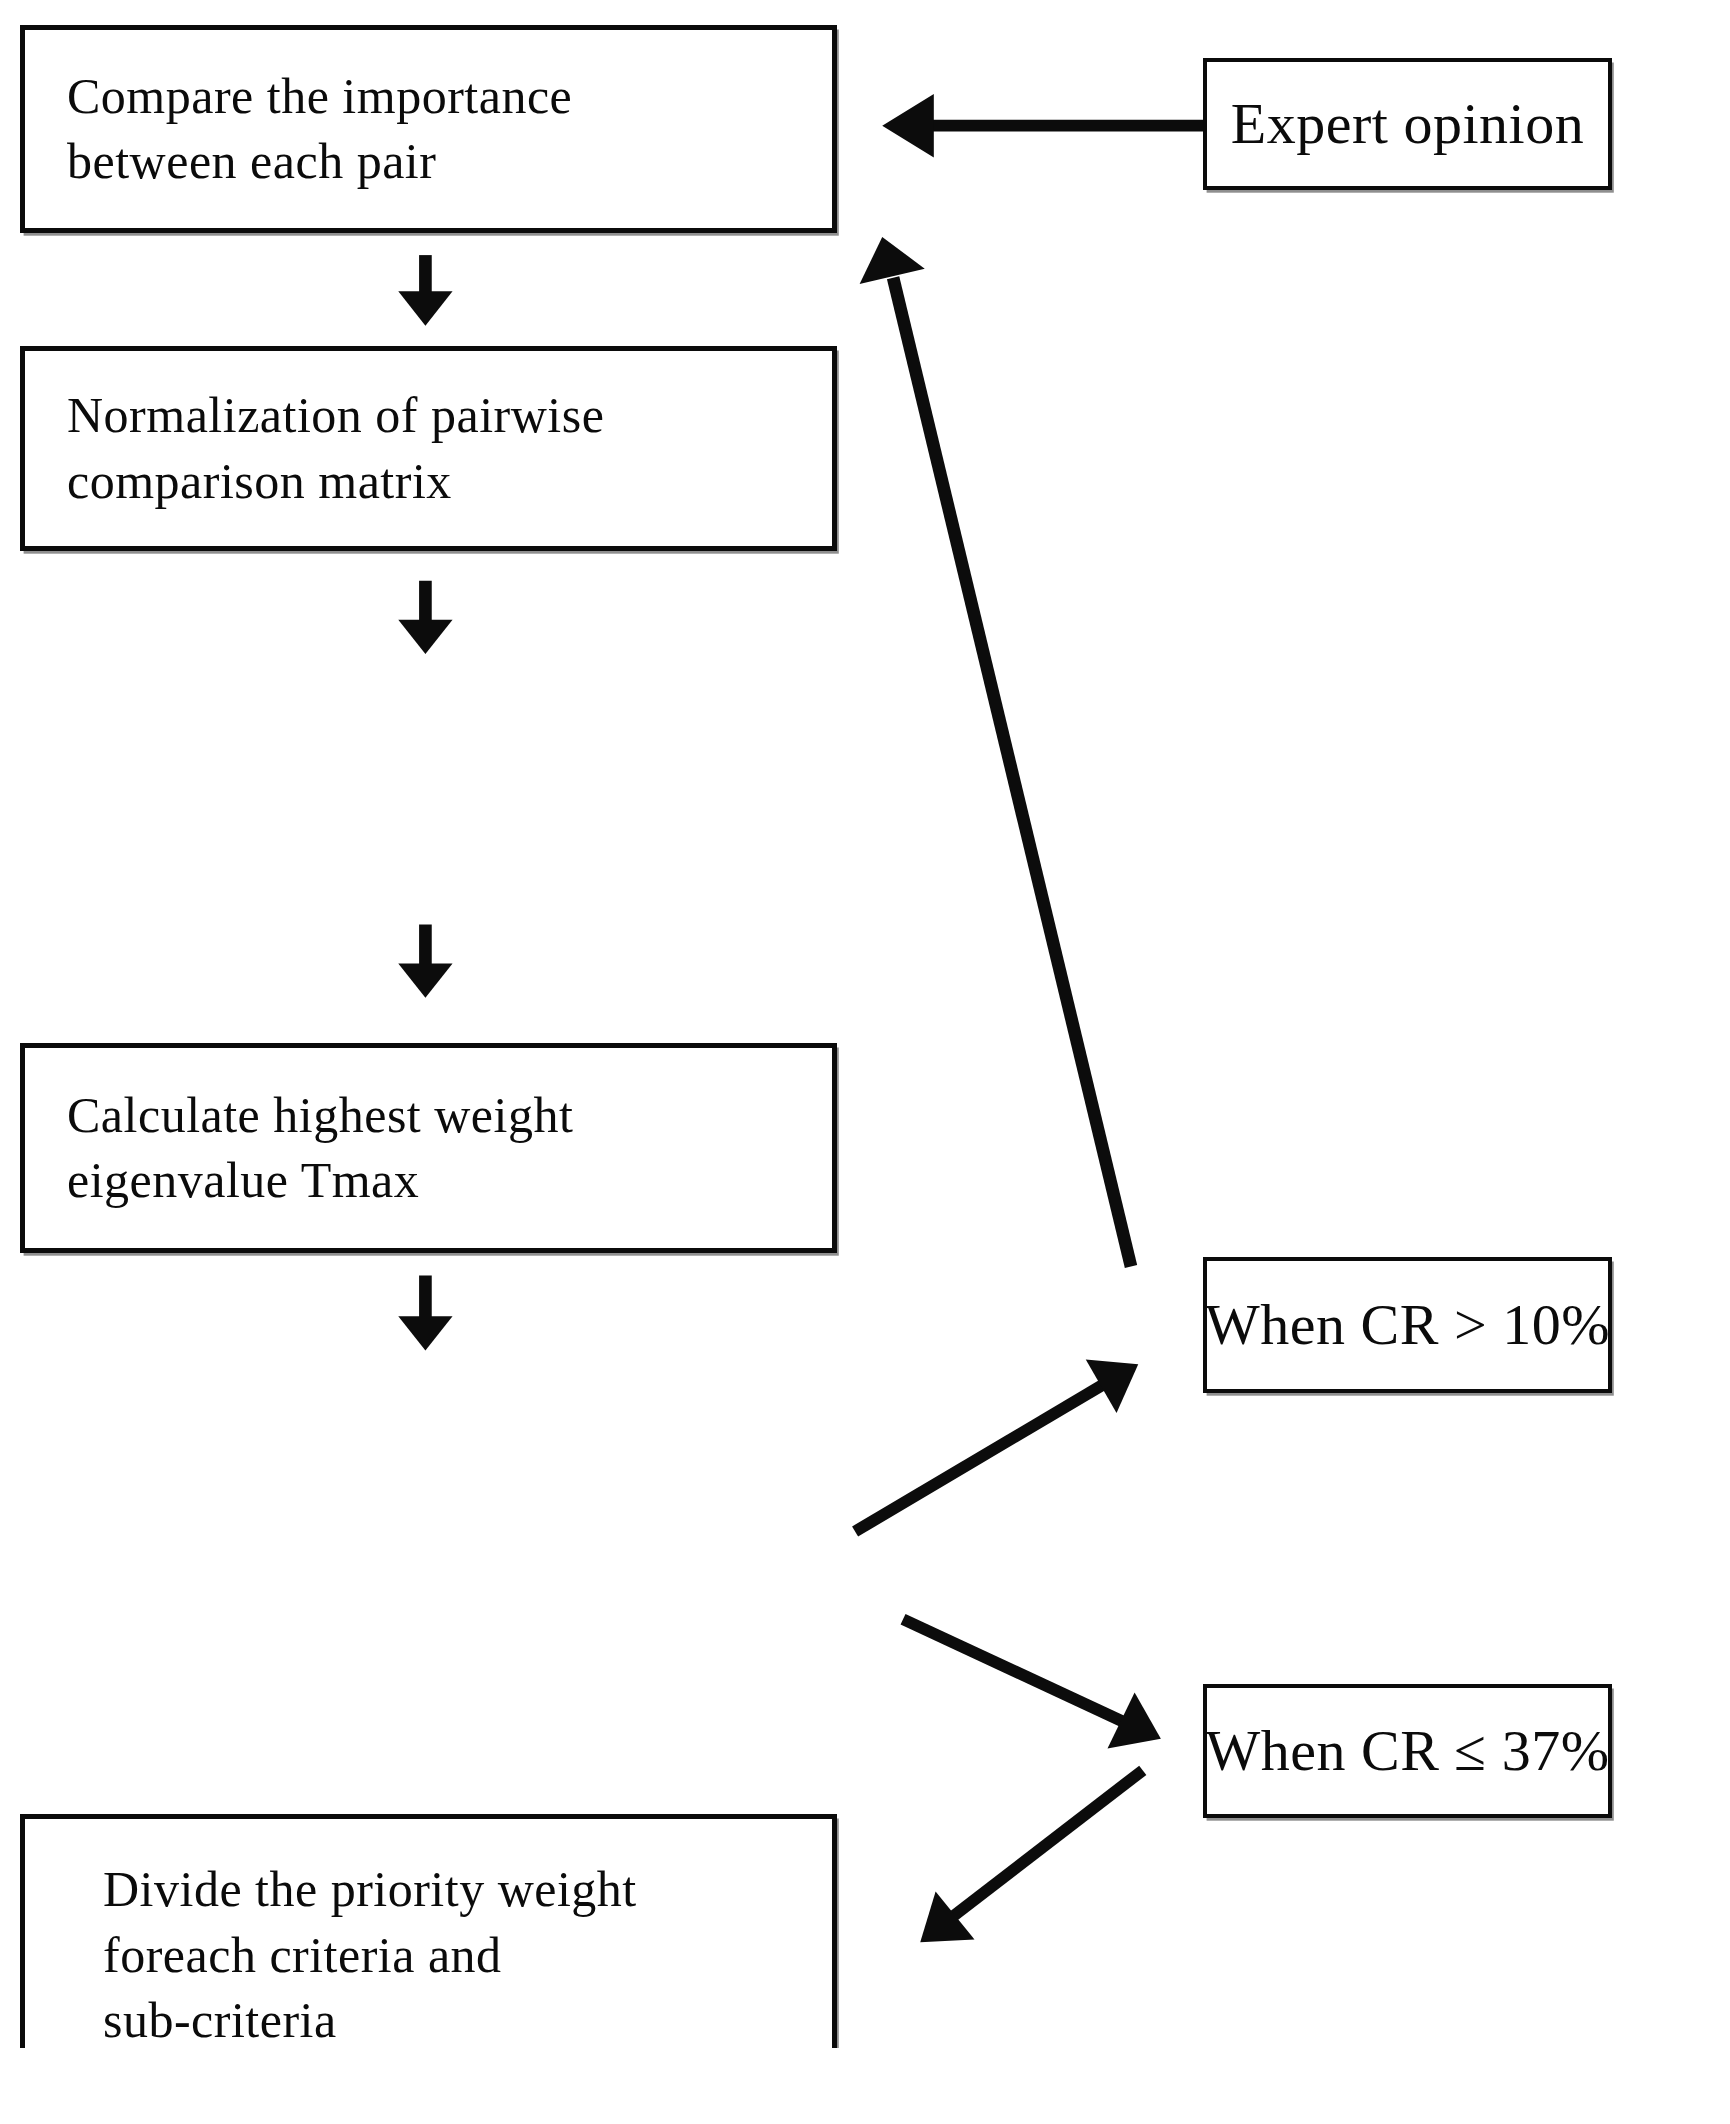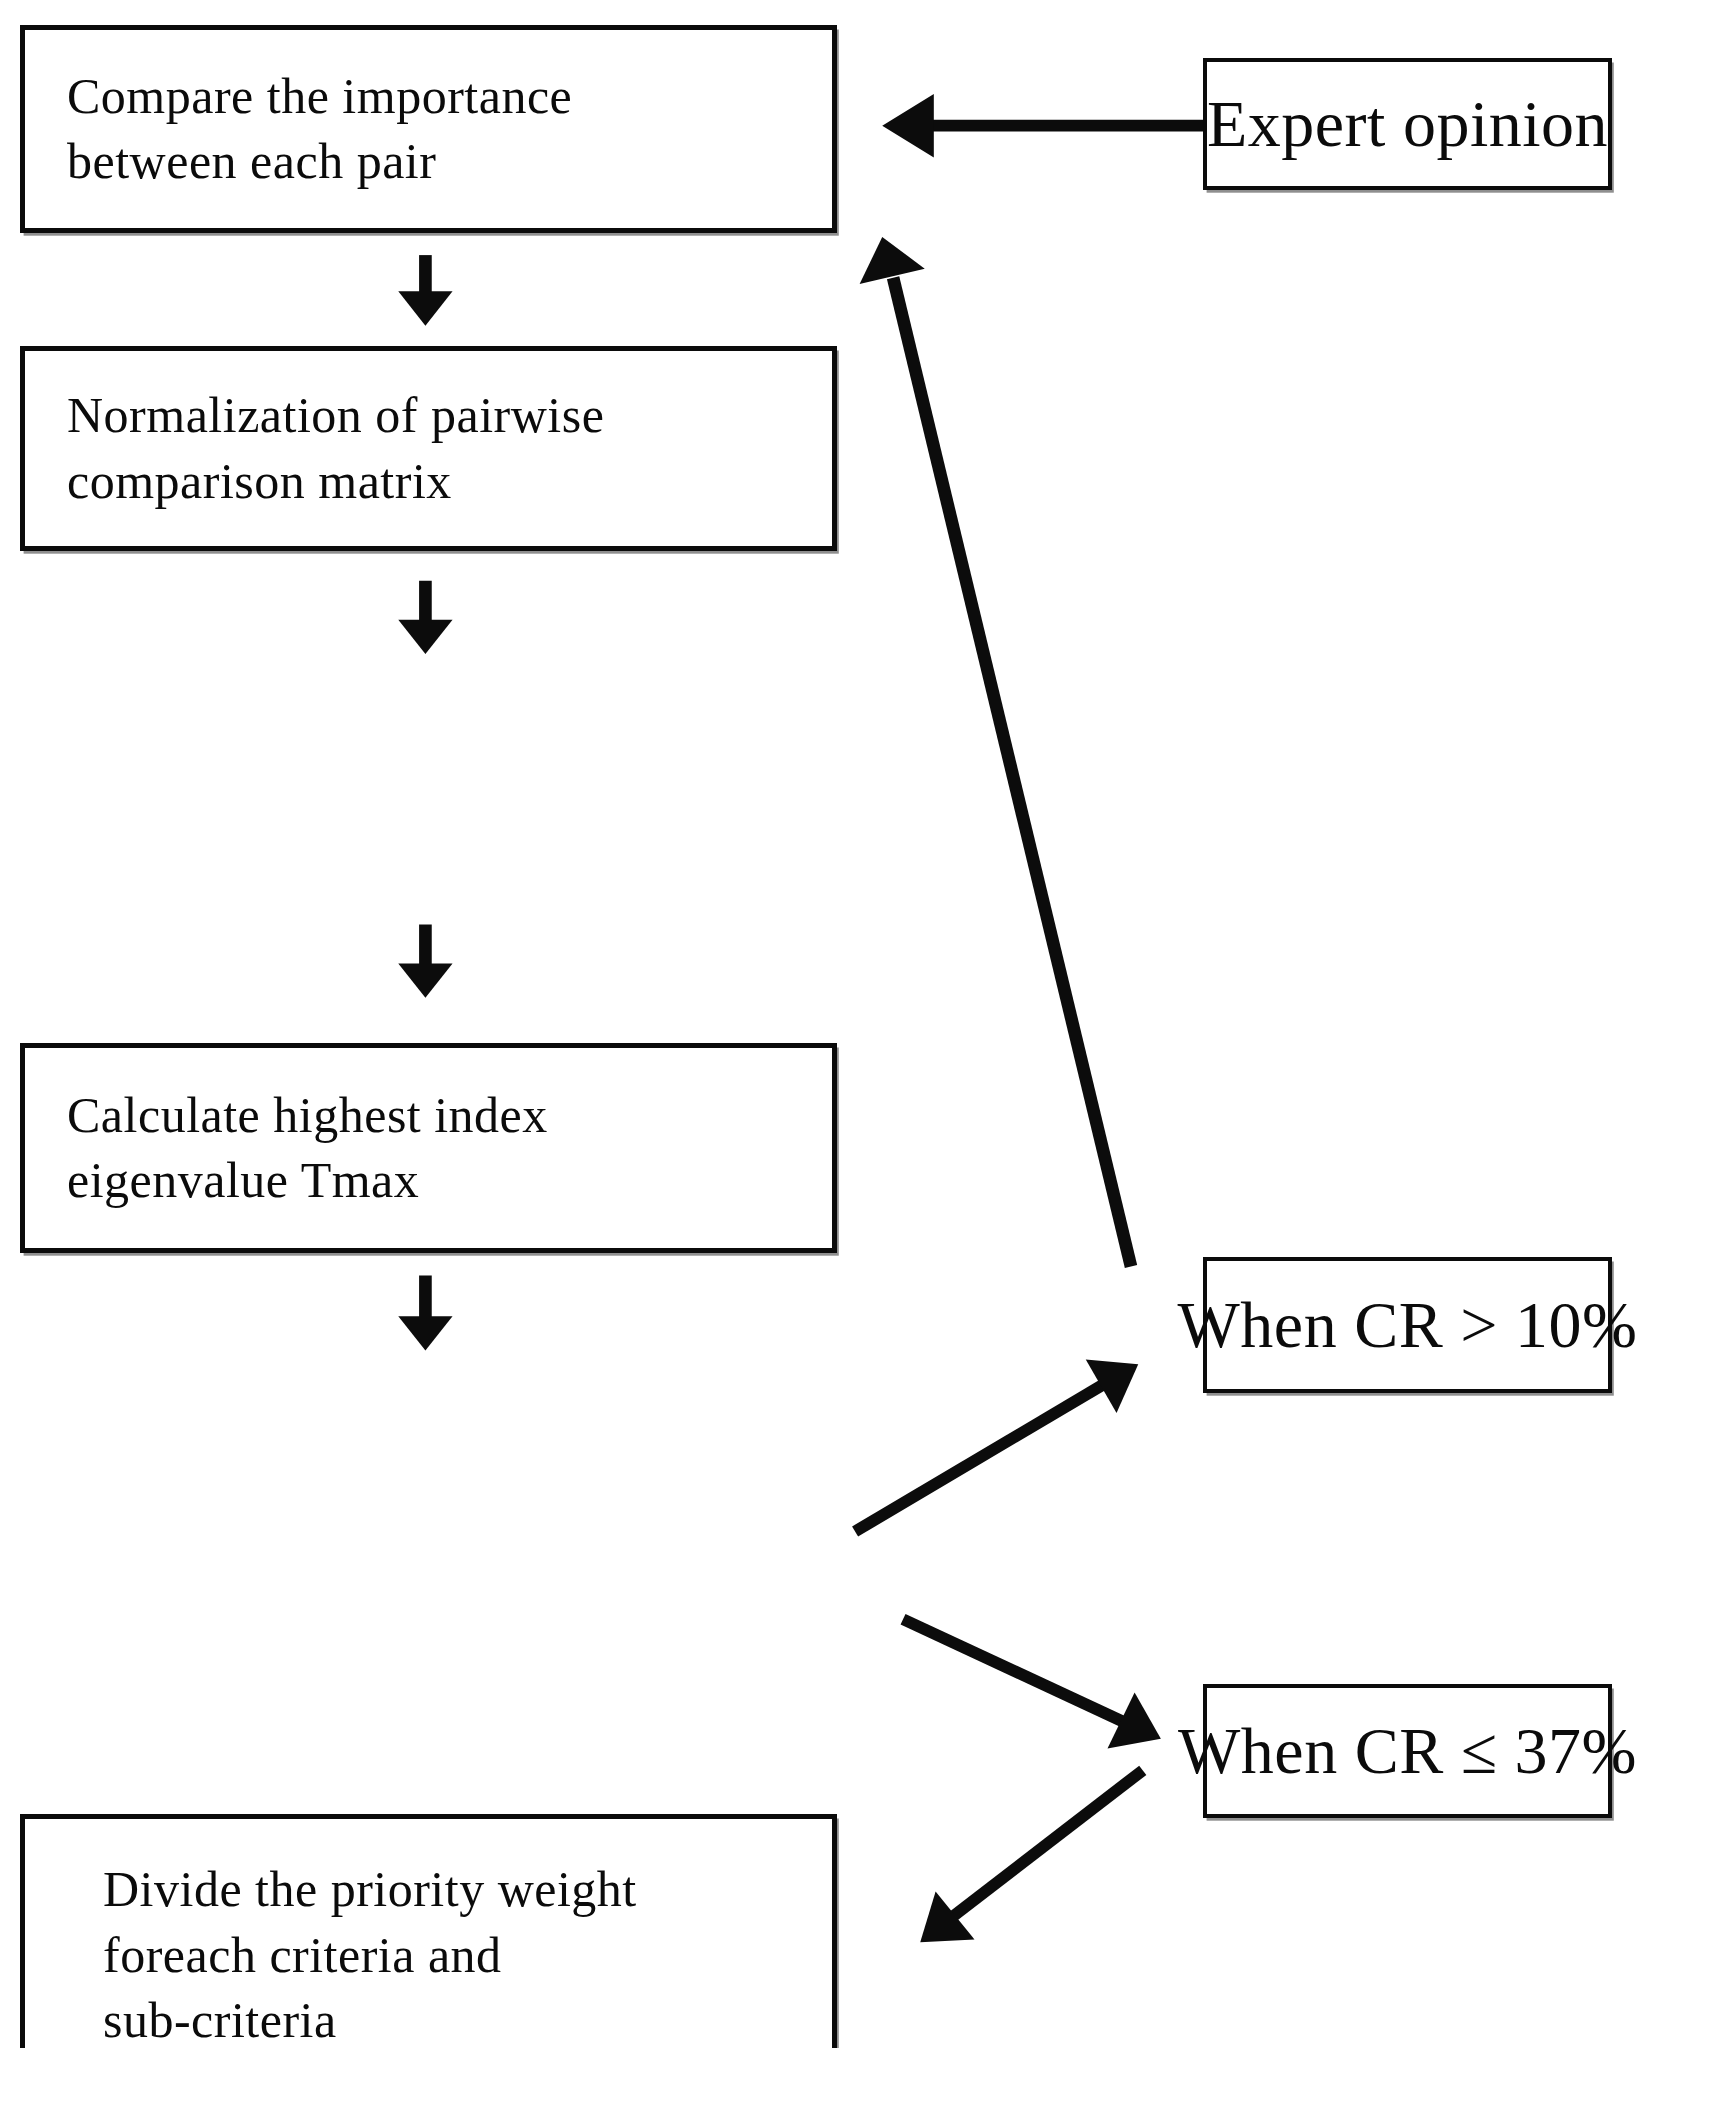--- a/index.html
+++ b/index.html
@@ -41,21 +41,21 @@
     width: 409px;
     border: 4.5px solid #0b0b0b;
     background: #ffffff;
     box-sizing: border-box;
     display: flex;
     align-items: center;
     justify-content: center;
     box-shadow: 2.7px 3.6px 0 -0.9px #8f8f8f;
   }
   .side-box .label {
-    font-size: 66px;
+    font-size: 58px;
     line-height: 1.2;
     white-space: nowrap;
     letter-spacing: 0.5px;
   }
   svg.connectors {
     position: absolute;
     left: 0;
     top: 0;
     width: 1731px;
     height: 2124px;
@@ -80,21 +80,21 @@
 between each pair</div>
   </div>
 
   <div class="flow-box" style="top:346px; height:205px;">
     <div class="label">Normalization of pairwise
 comparison matrix</div>
   </div>
 
 
   <div class="flow-box" style="top:1043px; height:210px;">
-    <div class="label">Calculate highest index
+    <div class="label">Calculate highest weight
 eigenvalue Tmax</div>
   </div>
 
 
   <div class="flow-box" style="top:1814px; height:283px;padding-left:36px;">
     <div class="label">Divide the priority weight
 foreach criteria and
 sub-criteria</div>
   </div>
 

